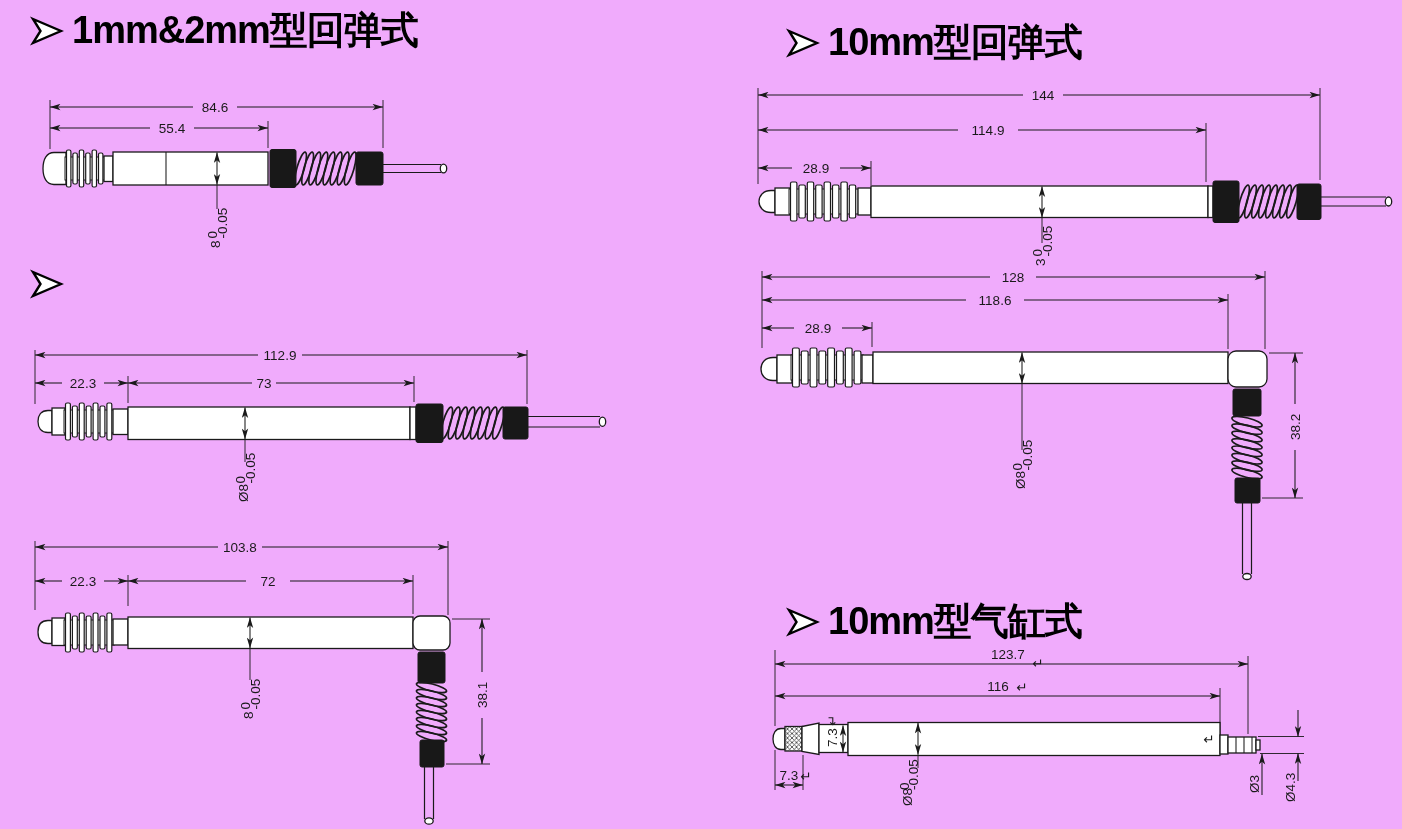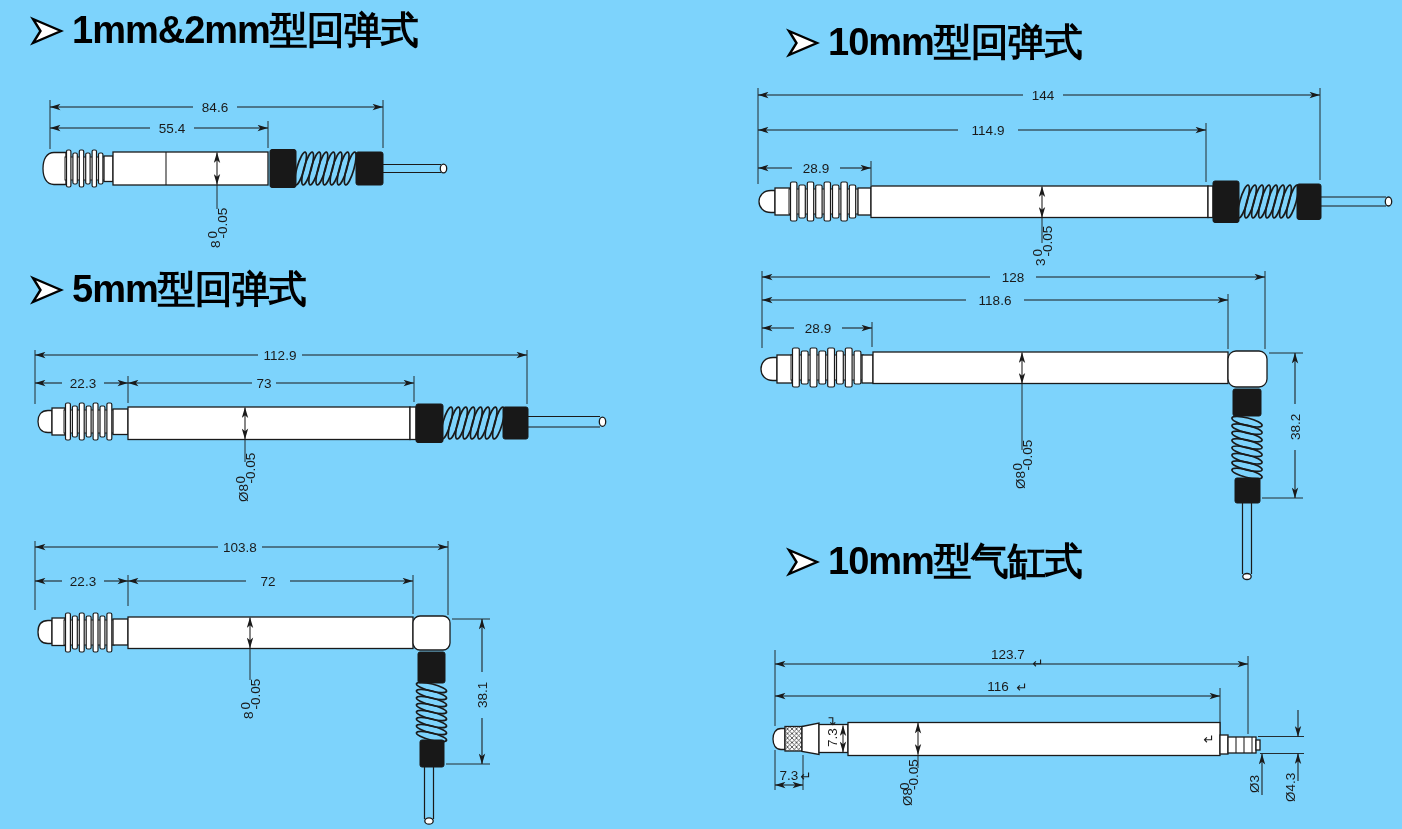--- a/index.html
+++ b/index.html
@@ -1,16 +1,16 @@
 <!DOCTYPE html>
 <html><head>
 <meta charset="utf-8">
 <style>
   html,body{margin:0;padding:0;background:#fff;}
-  #canvas{position:relative;width:1402px;height:829px;background:#7dd3fc;overflow:hidden;
+  #canvas{position:relative;width:1402px;height:829px;background:#f0abfc;overflow:hidden;
           font-family:"Liberation Sans",sans-serif;}
   .title{position:absolute;display:flex;align-items:center;gap:8px;
          font-family:"Liberation Sans",sans-serif;font-size:38px;font-weight:bold;
          color:#000;letter-spacing:-1px;white-space:nowrap;}
   .title .bullet{flex:0 0 auto;}
   svg.draw{position:absolute;overflow:visible;}
   svg.draw line,svg.draw path,svg.draw rect,svg.draw ellipse{vector-effect:none;}
   .dim{stroke:#1a1a1a;stroke-width:1.05;fill:none;}
   .thin{stroke:#1a1a1a;stroke-width:0.9;fill:none;}
   .out{stroke:#1a1a1a;stroke-width:1.3;fill:#fff;}
@@ -39,29 +39,28 @@
   <div class="title" style="left:30px;top:5px">
     <svg class="bullet" width="34" height="40" viewBox="0 0 34 34">
         <polygon points="3,5 31,17 3,29 10.5,17" fill="#fff" stroke="#000" stroke-width="2.4"></polygon>
       </svg>
     <span>1mm&amp;2mm型回弹式</span>
   </div>
   <div class="title" style="left:30px;top:264px">
     <svg class="bullet" width="34" height="40" viewBox="0 0 34 34">
         <polygon points="3,5 31,17 3,29 10.5,17" fill="#fff" stroke="#000" stroke-width="2.4"></polygon>
       </svg>
-    <span>5mm型回弹式</span>
   </div>
   <div class="title" style="left:786px;top:17px">
     <svg class="bullet" width="34" height="40" viewBox="0 0 34 34">
         <polygon points="3,5 31,17 3,29 10.5,17" fill="#fff" stroke="#000" stroke-width="2.4"></polygon>
       </svg>
     <span>10mm型回弹式</span>
   </div>
-  <div class="title" style="left:786px;top:536px">
+  <div class="title" style="left:786px;top:596px">
     <svg class="bullet" width="34" height="40" viewBox="0 0 34 34">
         <polygon points="3,5 31,17 3,29 10.5,17" fill="#fff" stroke="#000" stroke-width="2.4"></polygon>
       </svg>
     <span>10mm型气缸式</span>
   </div>
 
   <svg class="draw" style="left:30px;top:85px" width="430" height="170" viewBox="30 85 430 170">
     <g>
       <line class="thin" x1="50" y1="100" x2="50" y2="149"></line>
       <line class="thin" x1="383" y1="100" x2="383" y2="148"></line>

